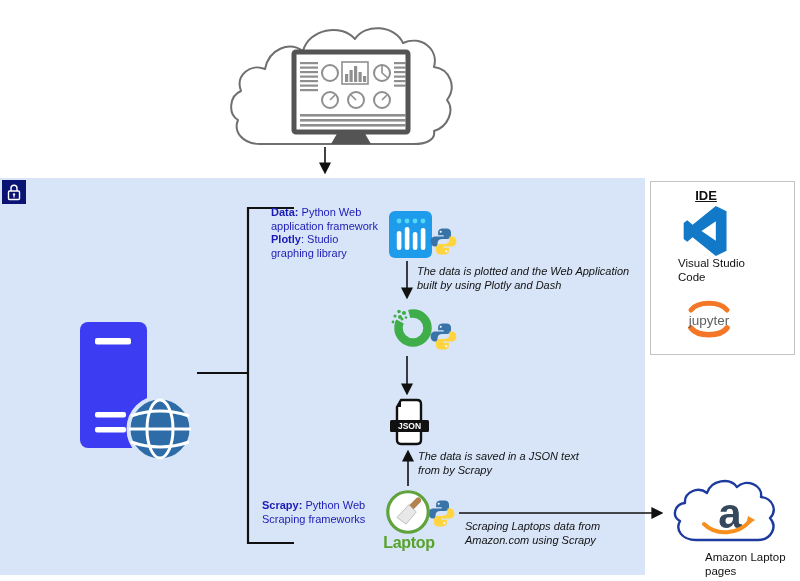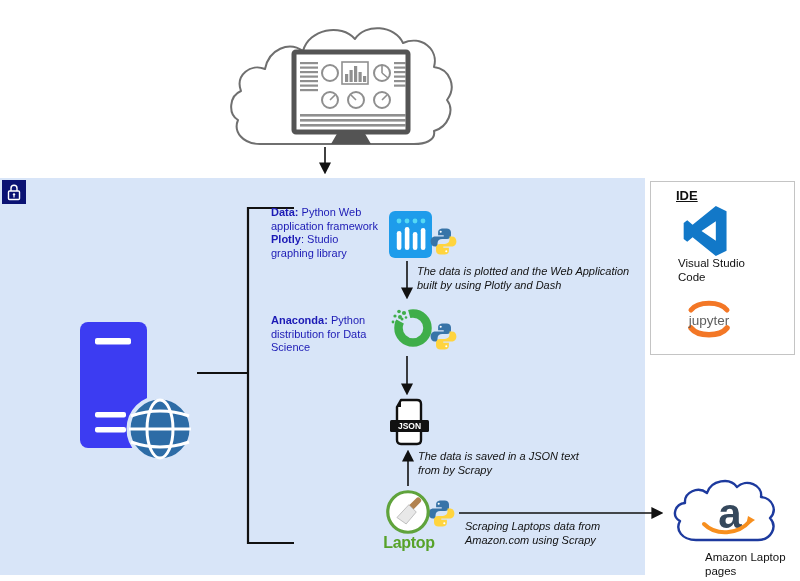--- a/index.html
+++ b/index.html
@@ -4,21 +4,21 @@
 <style>
   html,body{margin:0;padding:0;background:#fff;}
   #canvas{position:relative;width:800px;height:581px;background:#fff;overflow:hidden;
           font-family:"Liberation Sans",sans-serif;}
   .abs{position:absolute;}
   .zone{background:#d8e5f8;}
   .lbl{font-size:11px;line-height:13.5px;color:#1c1ab5;}
   .lbl .b{font-weight:bold;}
   .note{font-size:11px;line-height:13.5px;color:#111;font-style:italic;}
   .ide-box{background:#fff;border:1px solid #c4c4c4;box-sizing:border-box;}
-  .ide-title{font-size:13px;font-weight:bold;color:#111;text-align:left;text-decoration:underline;}
+  .ide-title{font-size:13px;font-weight:bold;color:#111;text-align:center;text-decoration:underline;}
   .caption{font-size:11.5px;line-height:13.5px;color:#111;}
   .scrapy-word{font-size:16px;font-weight:bold;color:#57a229;text-align:center;letter-spacing:-0.3px;}
   .lock-box{background:#0a1273;}
   svg{display:block;}
 </style>
 </head>
 <body>
 
 <div id="canvas">
 
@@ -120,26 +120,25 @@
     </g>
   </svg>
 
   <div class="abs lbl" style="left:271px;top:206px;width:140px;">
     <div><span class="b">Data:</span><span> Python Web</span></div>
     <div>application framework</div>
     <div><span class="b">Plotly</span><span>: Studio</span></div>
     <div>graphing library</div>
   </div>
 
-  <div class="abs lbl" style="left:271px;top:314px;width:140px;">
-    <div><span class="b">Anaconda:</span><span> Python</span></div>
-    <div>distribution for Data</div>
-    <div>Science</div>
-  </div>
-
+
+  <div class="abs lbl" style="left:262px;top:499px;width:145px;">
+    <div><span class="b">Scrapy:</span><span> Python Web</span></div>
+    <div>Scraping frameworks</div>
+  </div>
 
   <svg class="abs" style="left:389px;top:211px;" width="43" height="47" viewBox="0 0 43 47">
     <rect x="0" y="0" width="43" height="47" rx="6" fill="#1e9ceb"></rect>
     <g fill="#55d9f5">
       <circle cx="10" cy="10" r="2.4"></circle>
         <circle cx="18" cy="10" r="2.4"></circle>
       <circle cx="26" cy="10" r="2.4"></circle>
         <circle cx="34" cy="10" r="2.4"></circle>
     </g>
     <g fill="#fff">

